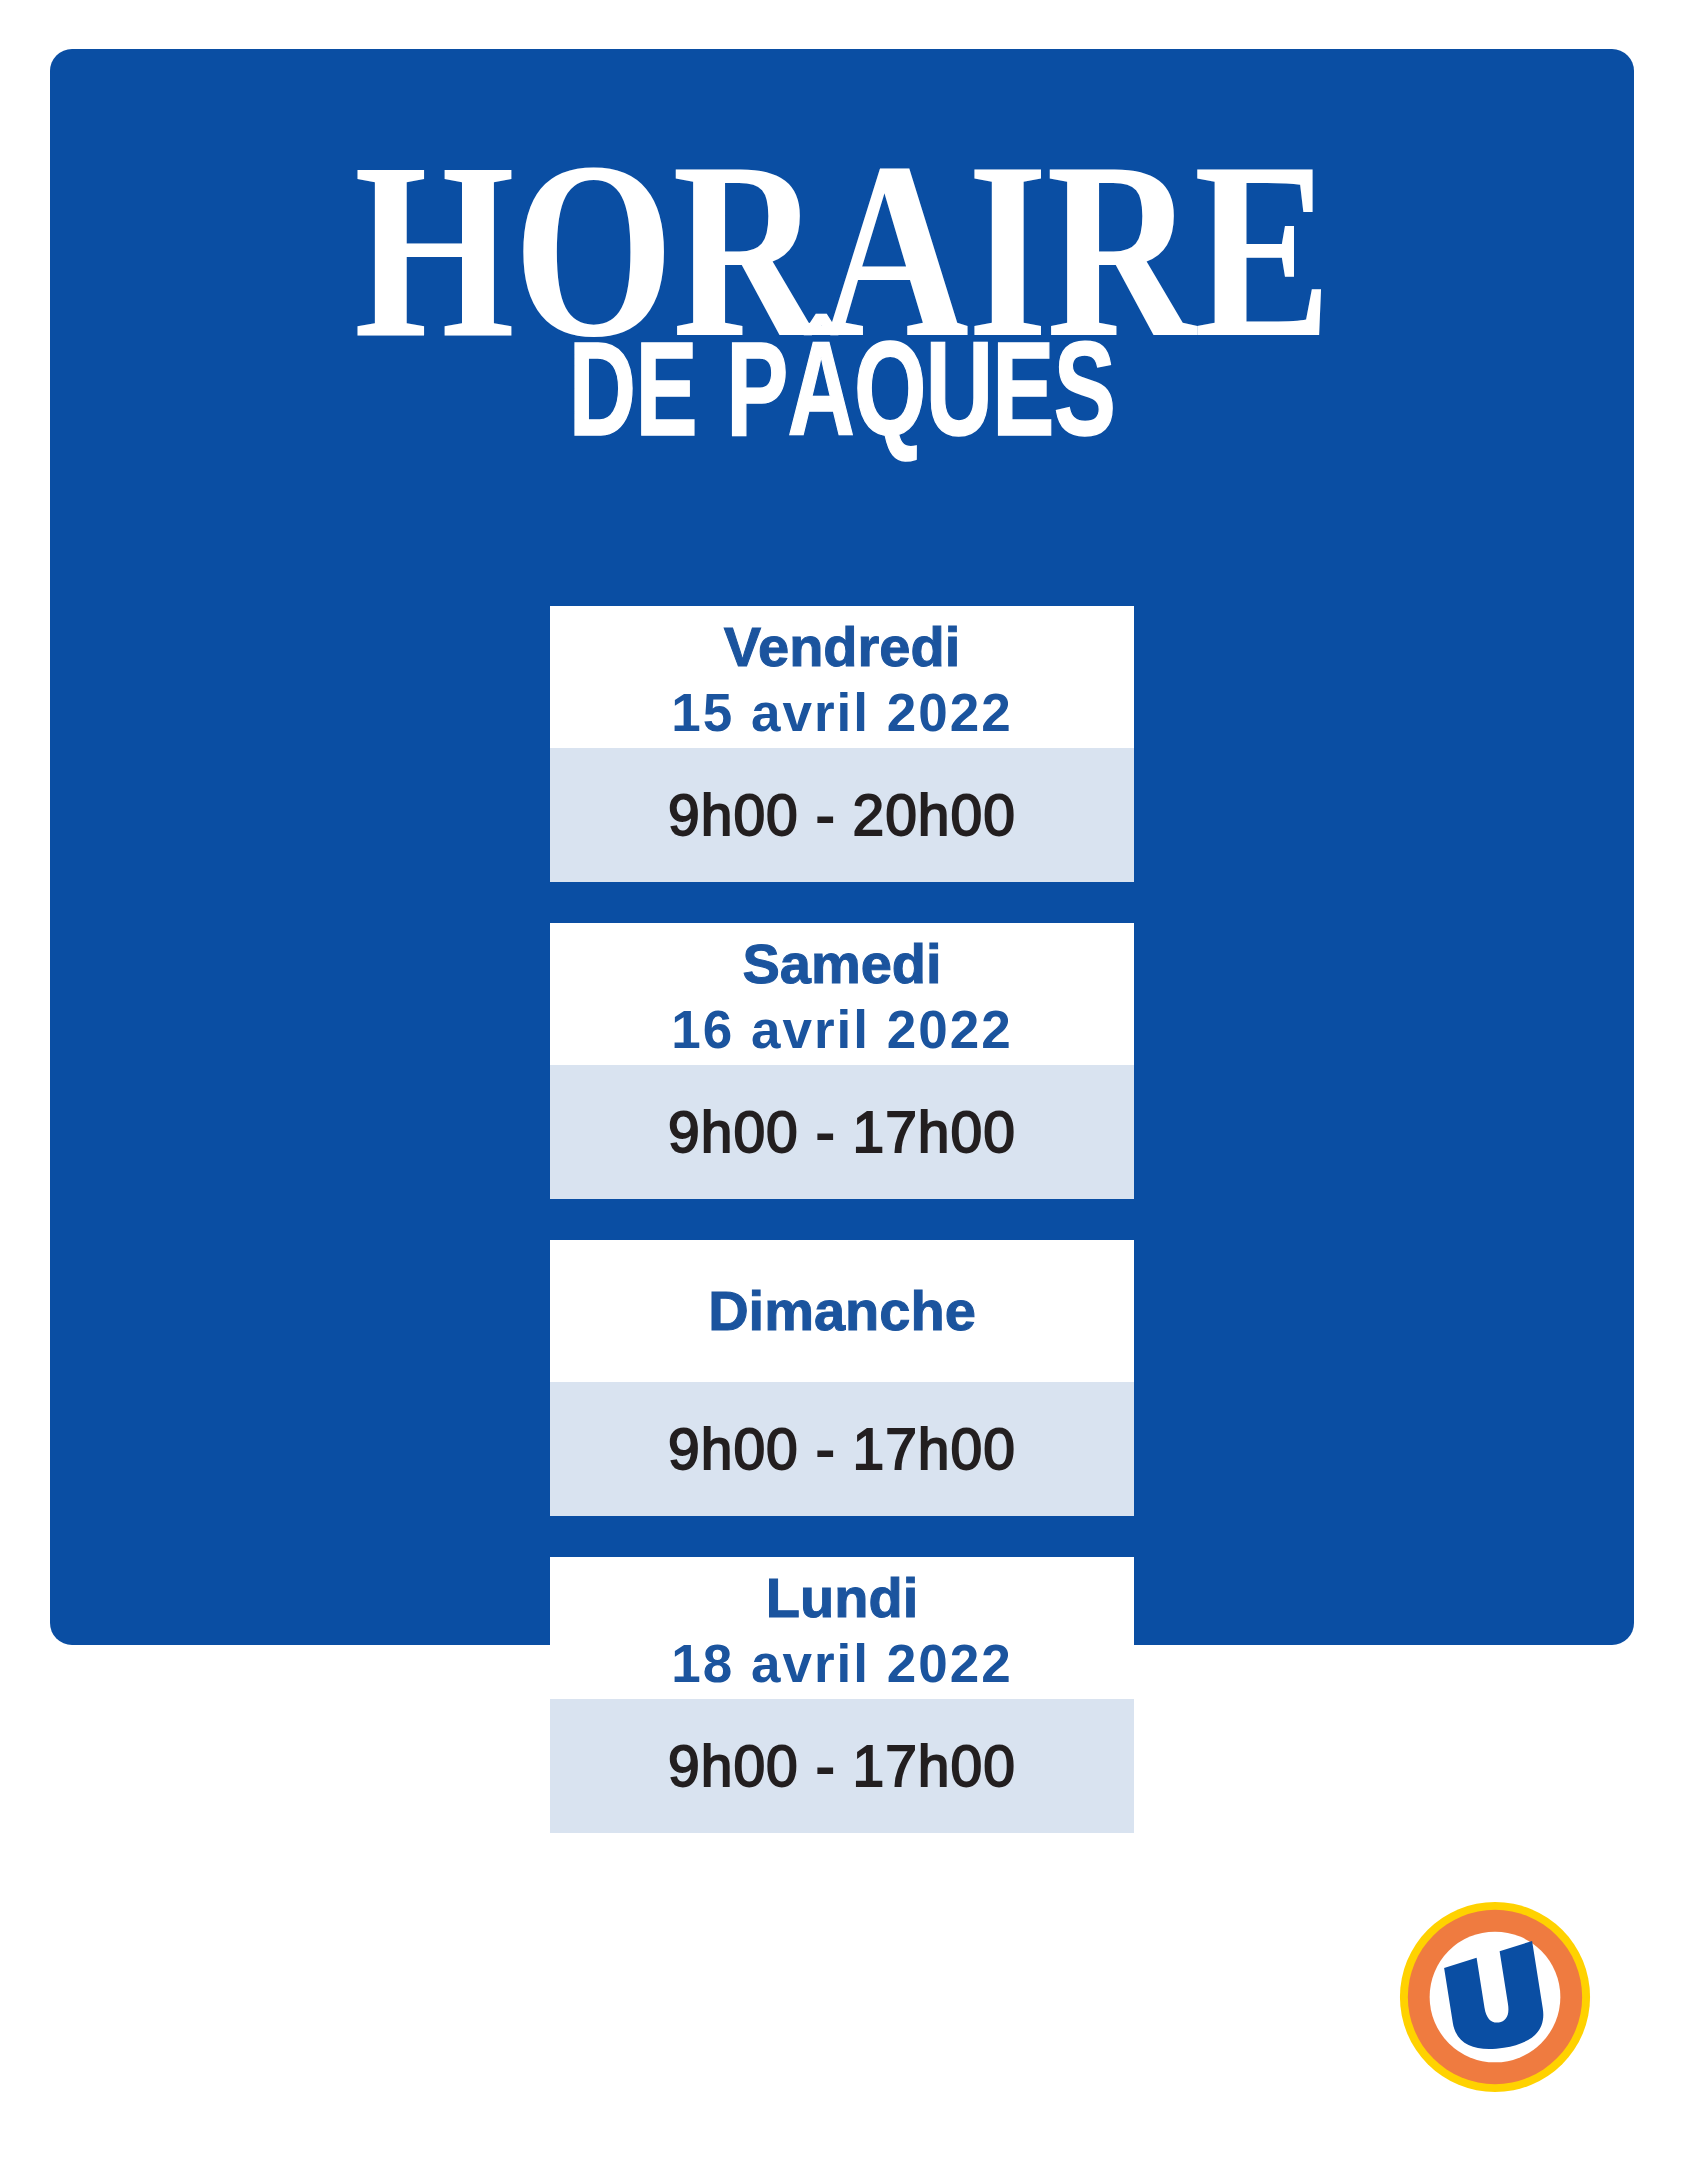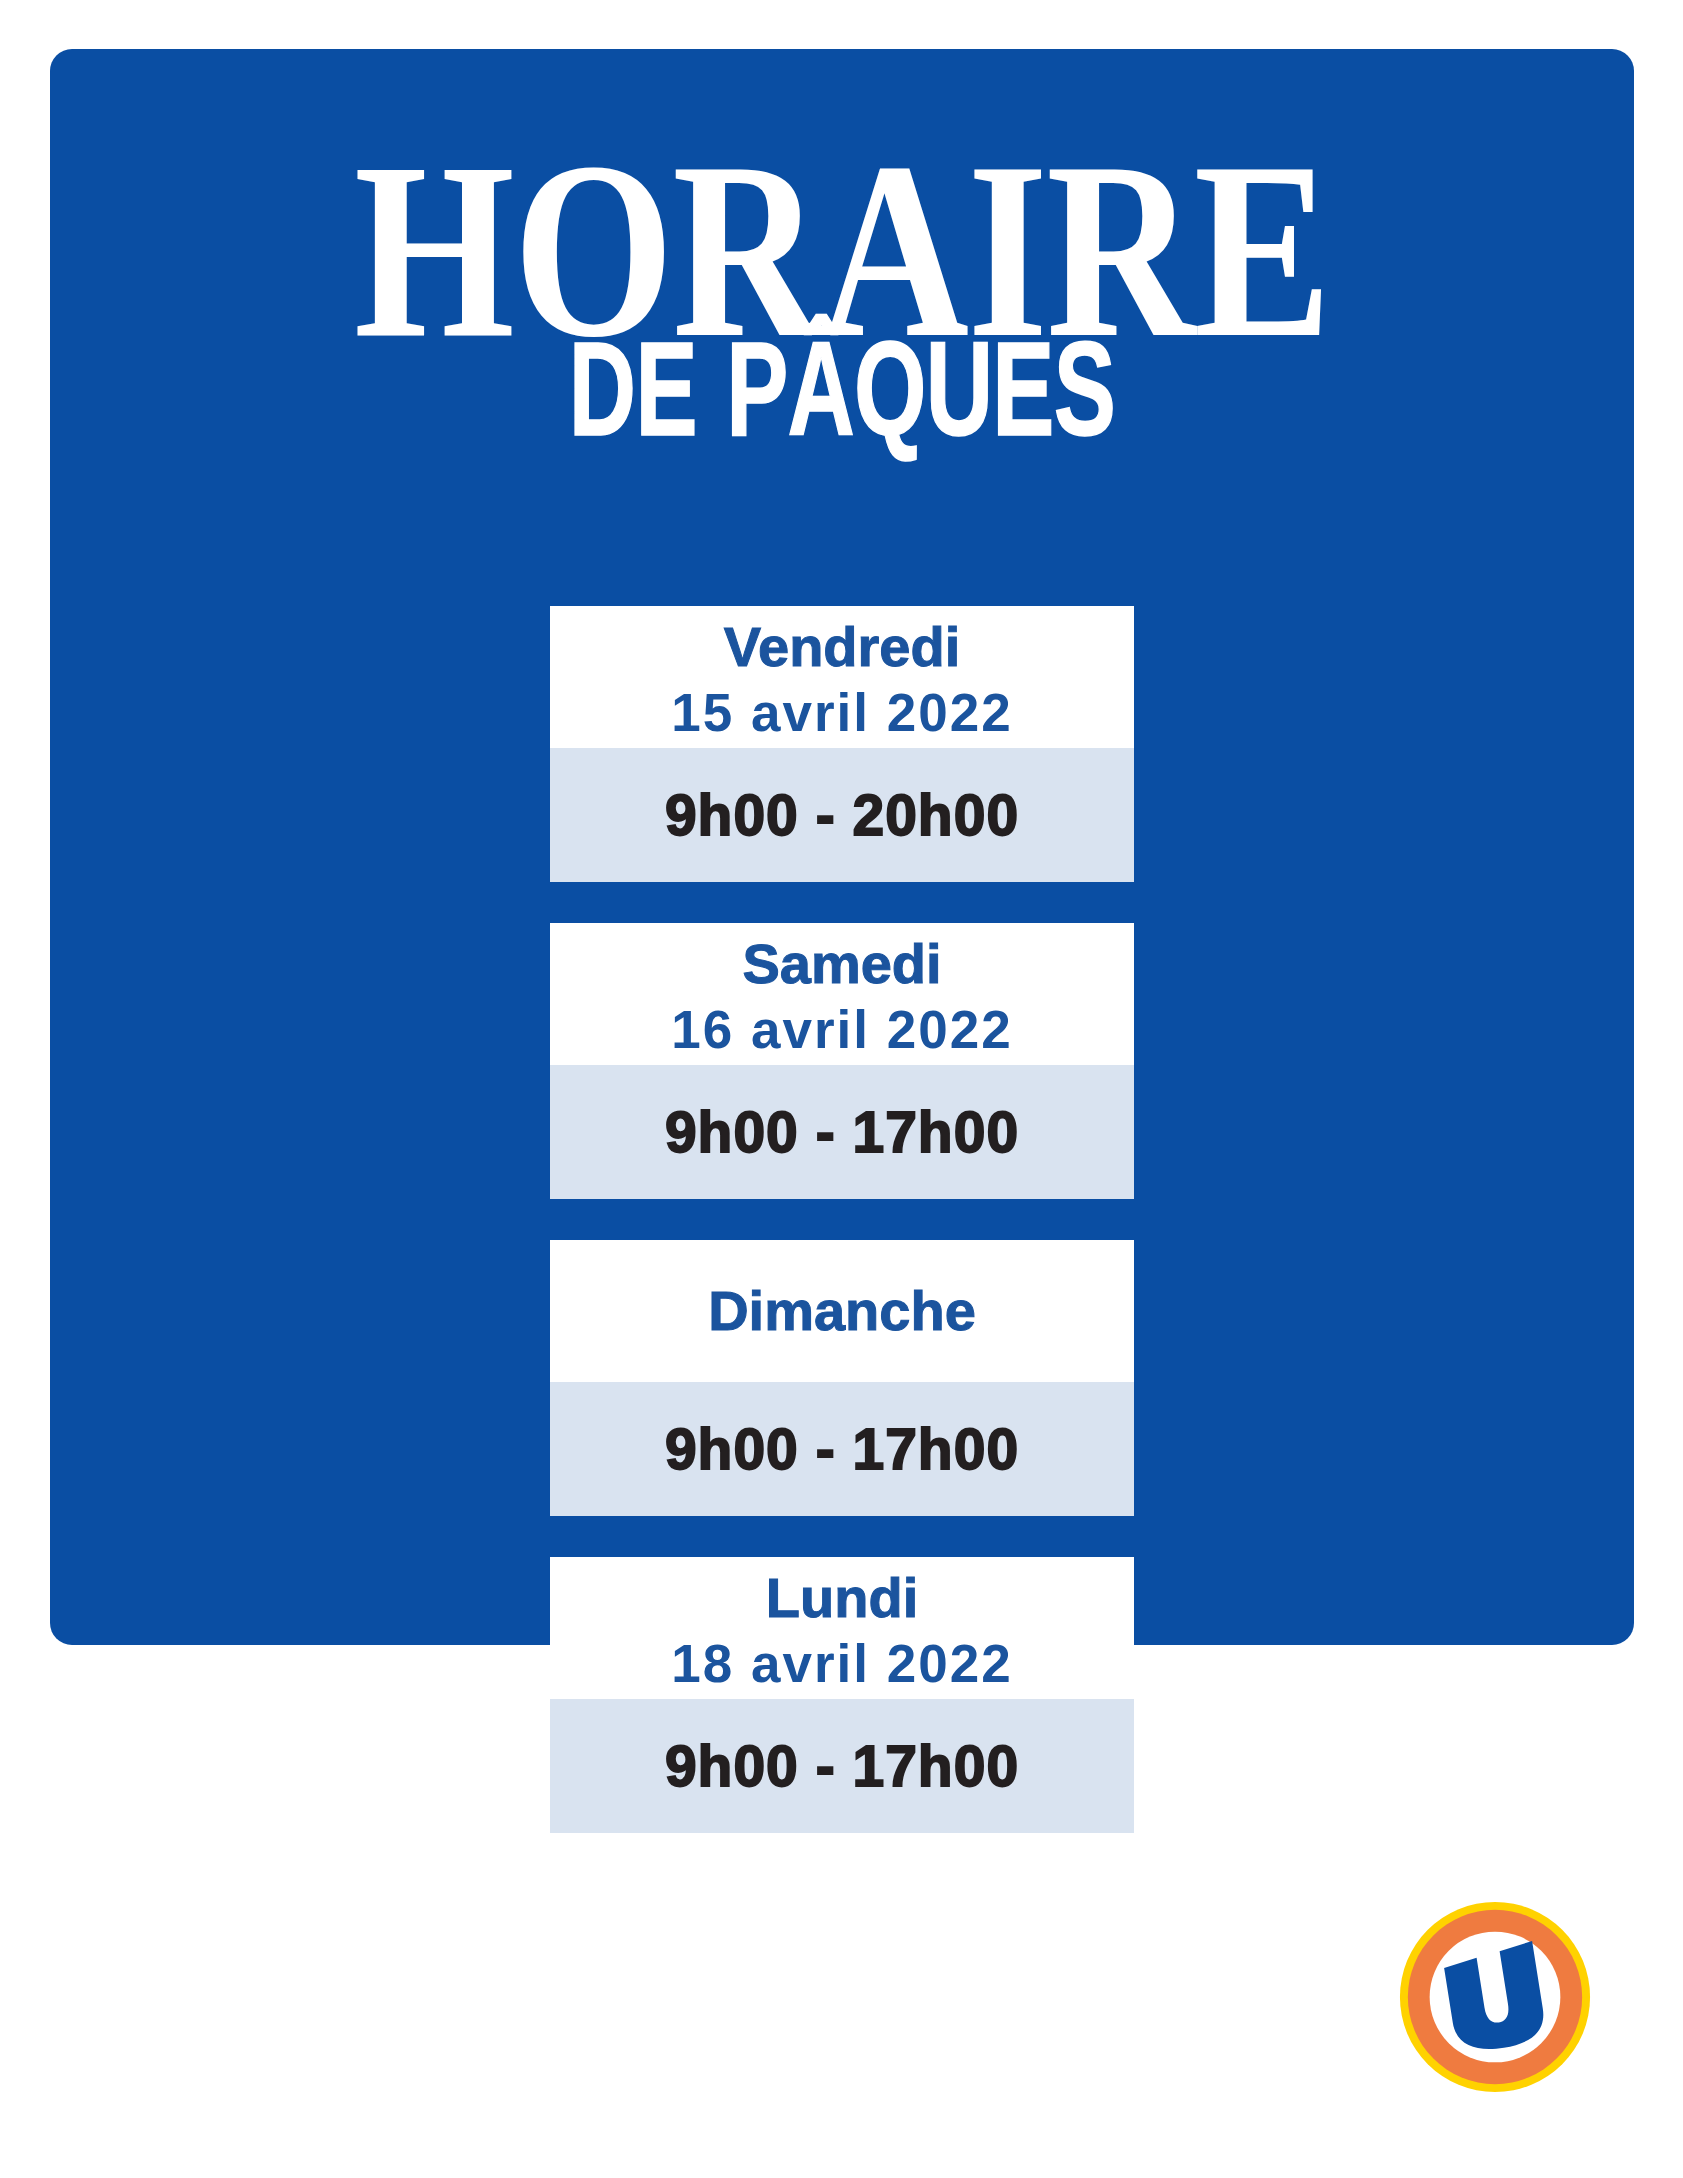--- a/index.html
+++ b/index.html
@@ -97,21 +97,21 @@
     height: 134px;
     background: var(--panel-light, #d9e3f0);
     display: flex;
     justify-content: center;
     align-items: center;
     text-align: center;
   }
   .card-hours {
     color: var(--time-black, #231f20);
     font-size: 57px;
-    font-weight: 700;
+    font-weight: 400;
     letter-spacing: 1px;
     -webkit-text-stroke: 1.8px var(--time-black, #231f20);
   }
   .logo {
     position: absolute;
     left: 1343px;
     top: 1846px;
     width: 204px;
     height: 204px;
   }

